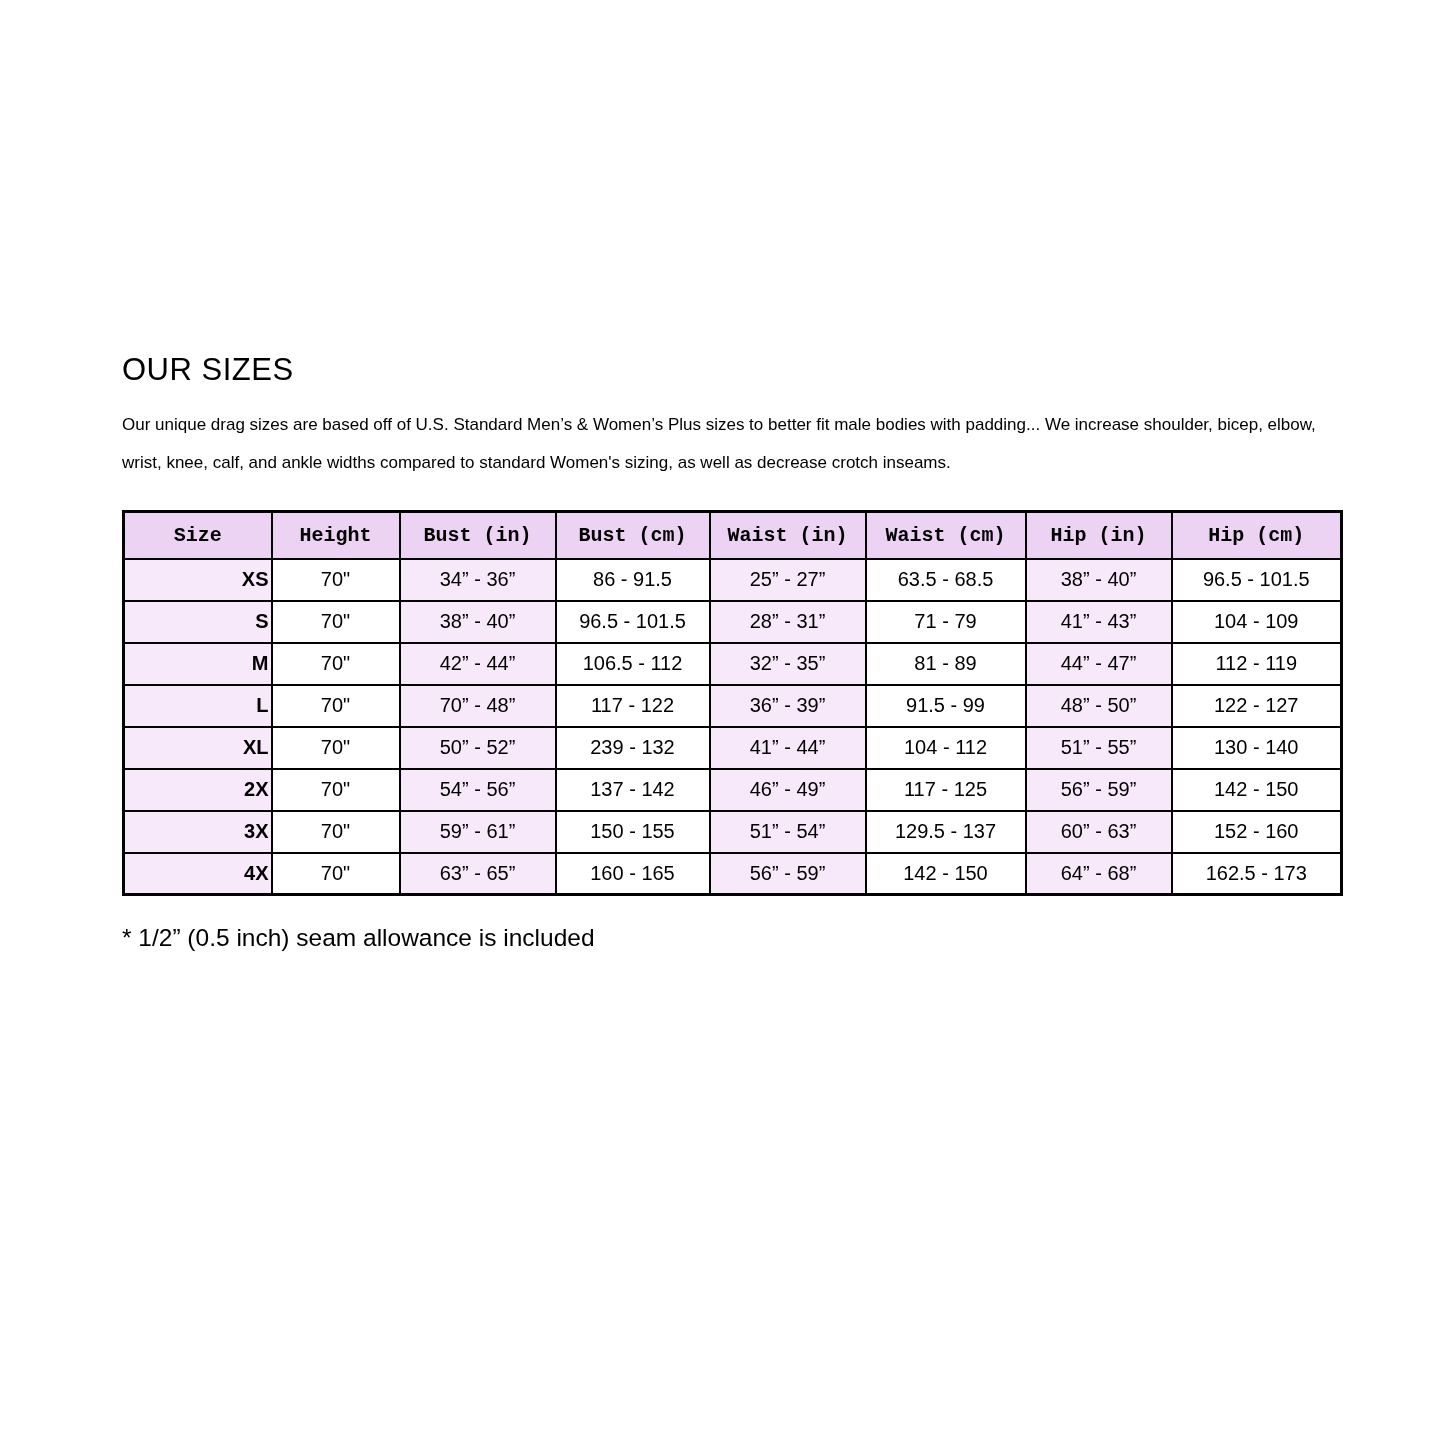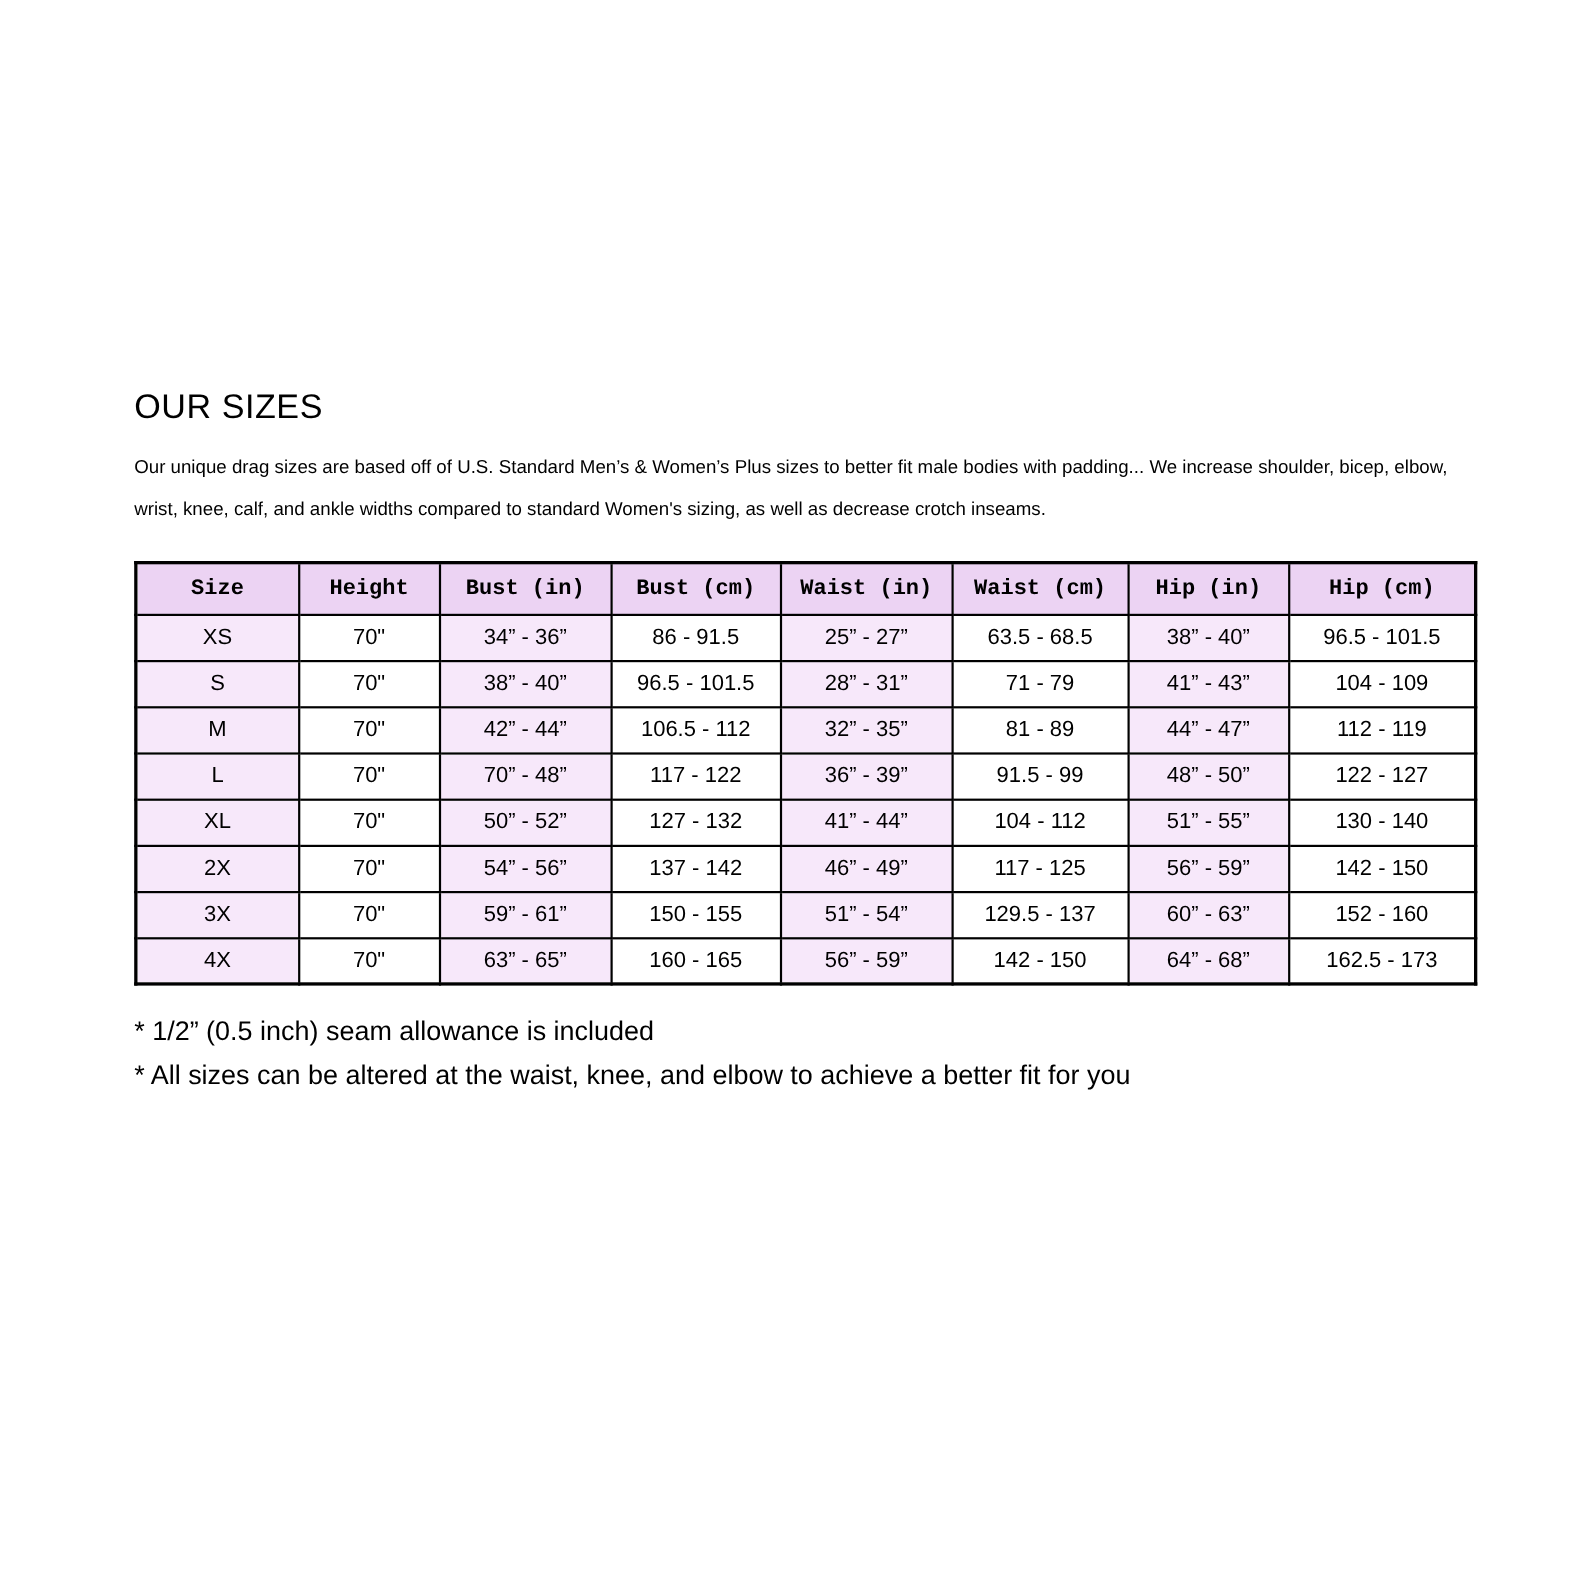--- a/index.html
+++ b/index.html
@@ -55,21 +55,21 @@
     white-space: nowrap;
   }
   .size-table th {
     background: var(--header-bg);
     font-weight: bold;
     height: 47px;
     font-family: Liberation Mono, monospace;
   }
   .size-table td { height: 42px; }
   .size-table td.pink { background: var(--cell-pink); }
-  .size-table td.size-col { font-weight: normal; }
+  .size-table td.size-col { font-weight: bold; text-align: right; }
   col.c0 { width: 148px; }
   col.c1 { width: 128px; }
   col.c2 { width: 156px; }
   col.c3 { width: 154px; }
   col.c4 { width: 156px; }
   col.c5 { width: 160px; }
   col.c6 { width: 146px; }
   col.c7 { width: 170px; }
   .footnotes {
     margin-top: 22px;
@@ -147,21 +147,21 @@
           <td>117 - 122</td>
           <td class="pink">36” - 39”</td>
           <td>91.5 - 99</td>
           <td class="pink">48” - 50”</td>
           <td>122 - 127</td>
         </tr>
         <tr>
           <td class="pink size-col">XL</td>
           <td>70"</td>
           <td class="pink">50” - 52”</td>
-          <td>127 - 132</td>
+          <td>239 - 132</td>
           <td class="pink">41” - 44”</td>
           <td>104 - 112</td>
           <td class="pink">51” - 55”</td>
           <td>130 - 140</td>
         </tr>
         <tr>
           <td class="pink size-col">2X</td>
           <td>70"</td>
           <td class="pink">54” - 56”</td>
           <td>137 - 142</td>
@@ -188,16 +188,15 @@
           <td class="pink">56” - 59”</td>
           <td>142 - 150</td>
           <td class="pink">64” - 68”</td>
           <td>162.5 - 173</td>
         </tr>
       </tbody>
   </table>
 
   <div class="footnotes">
     <div>* 1/2” (0.5 inch) seam allowance is included</div>
-    <div>* All sizes can be altered at the waist, knee, and elbow to achieve a better fit for you</div>
   </div>
 
 </div>
 
 </body></html>

